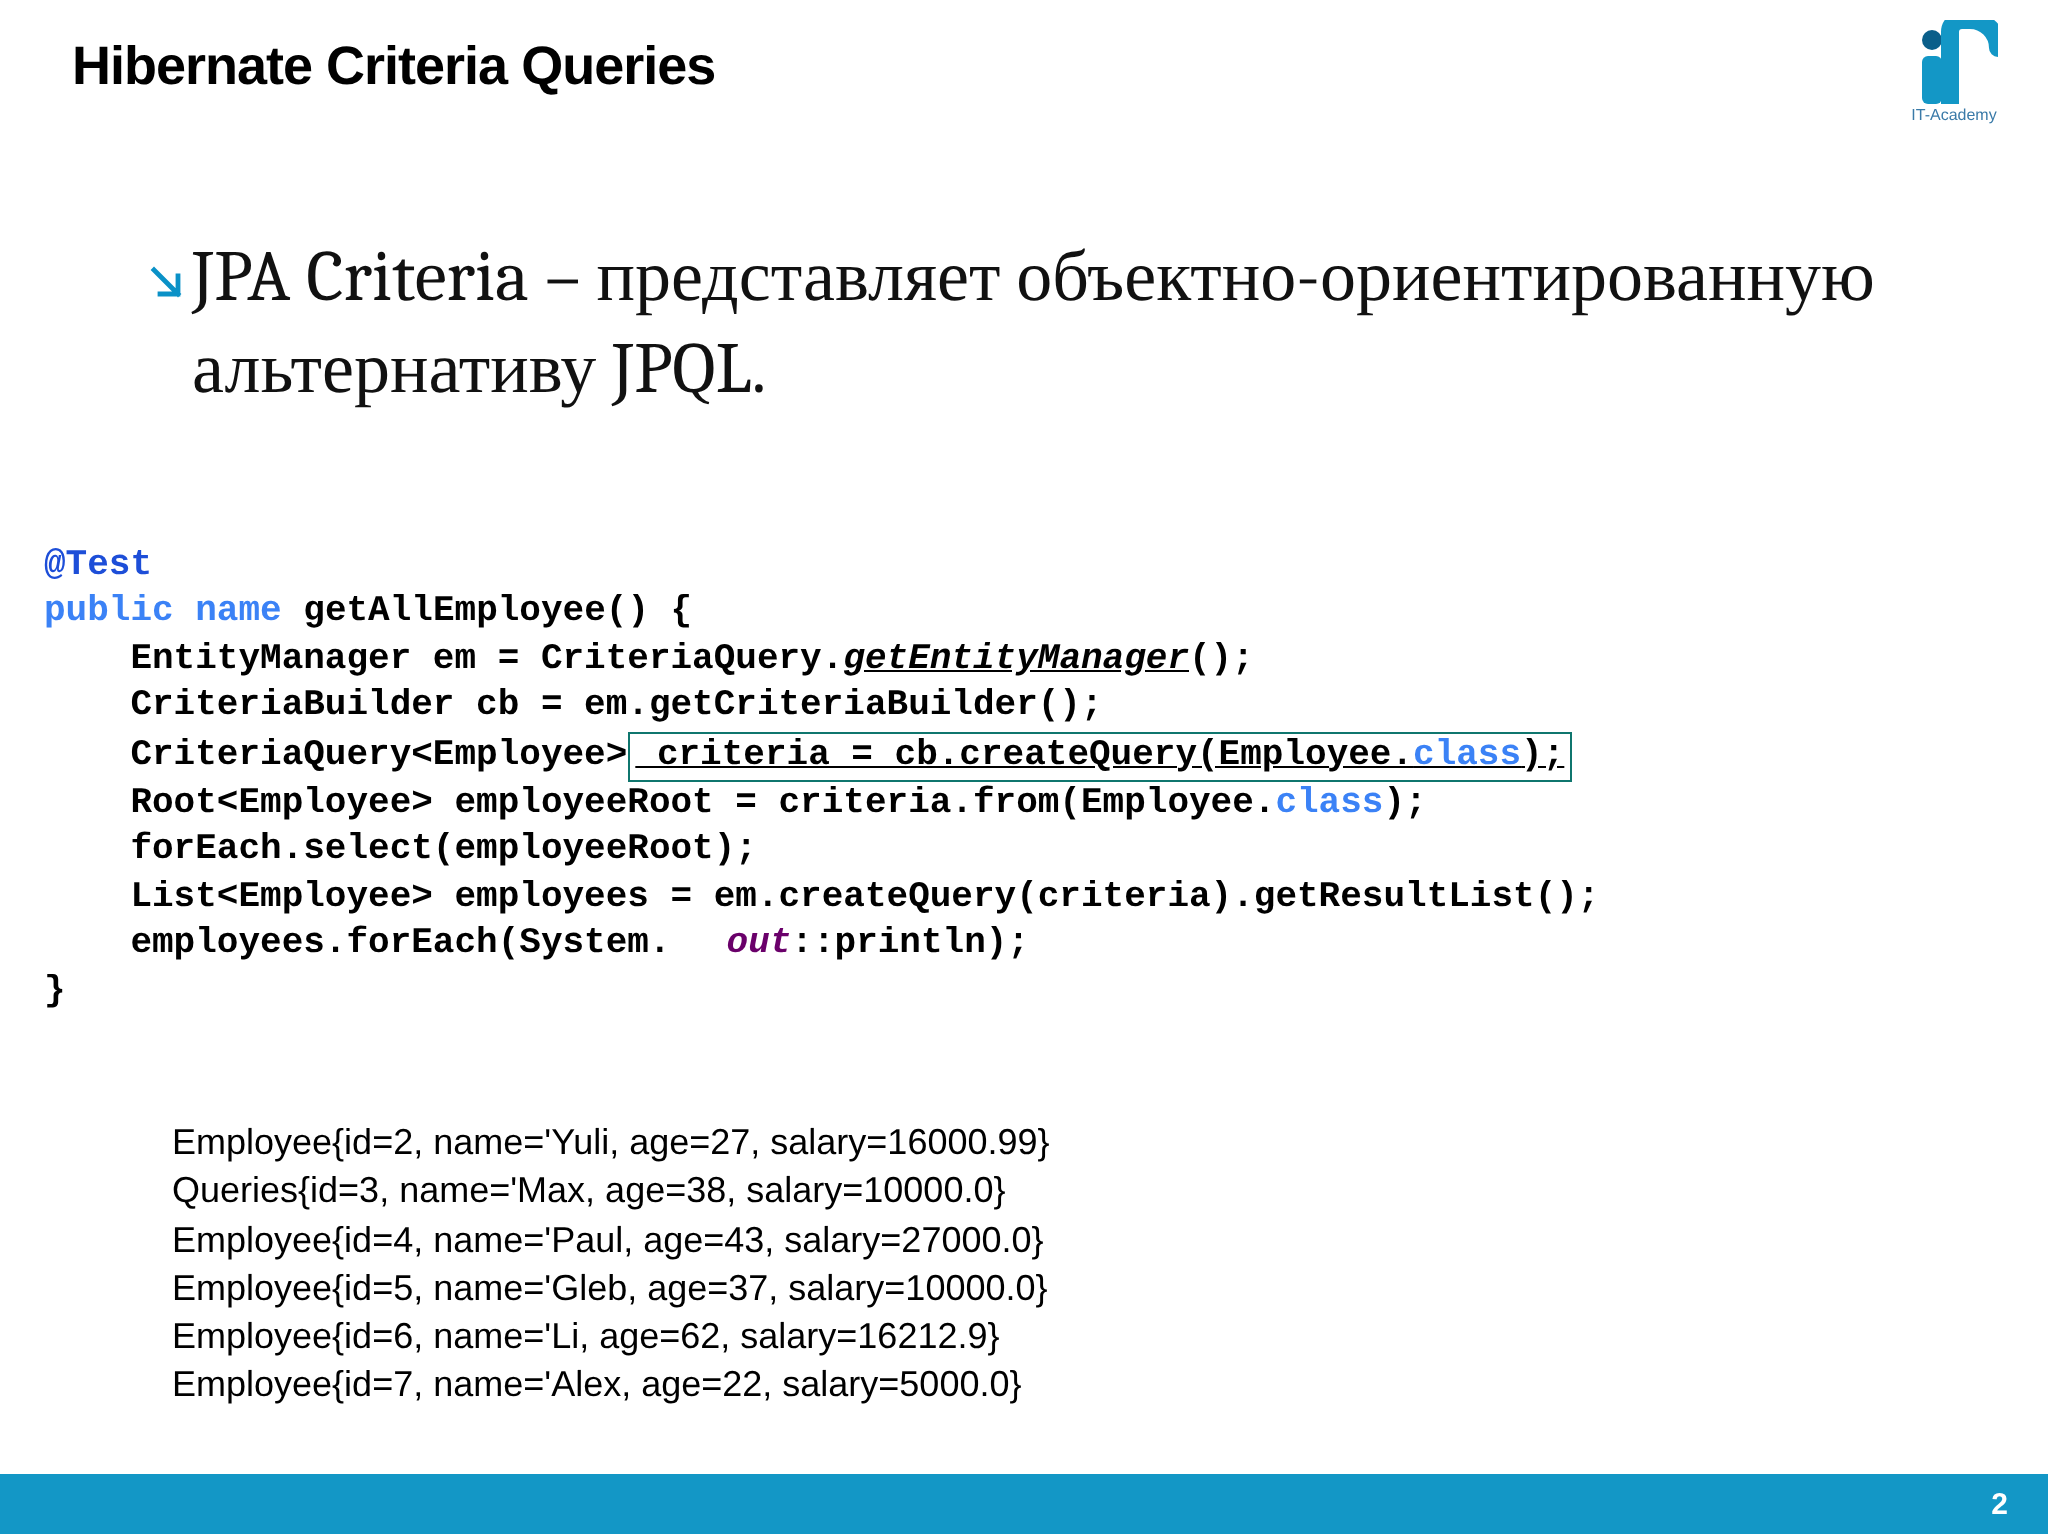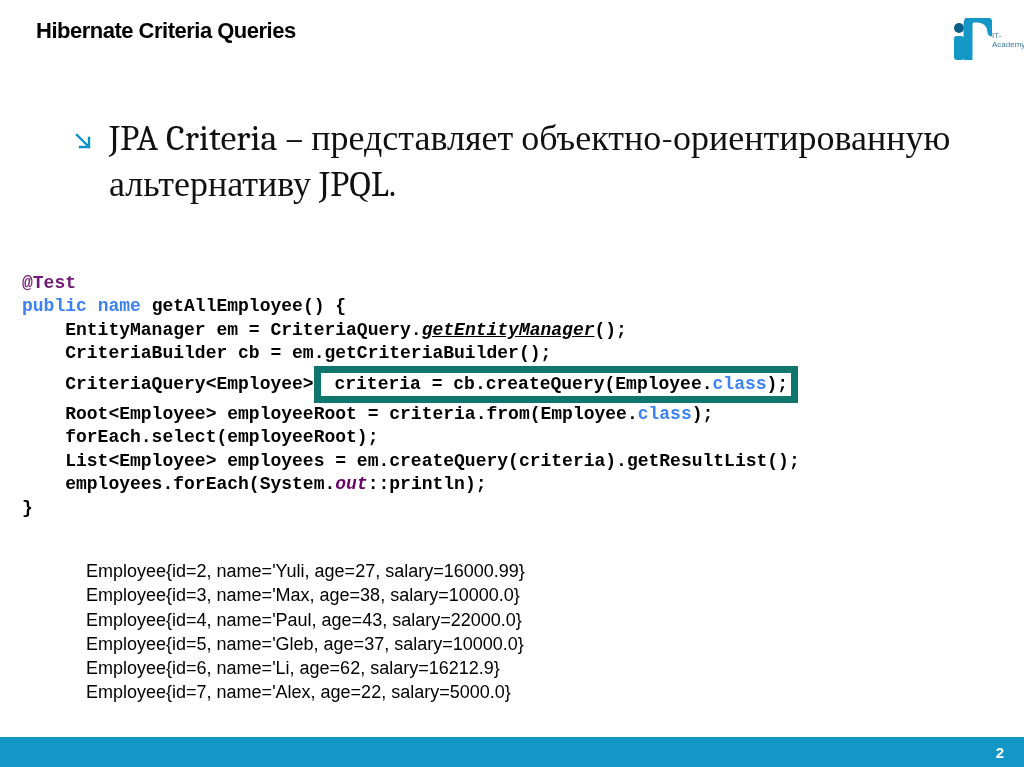--- a/index.html
+++ b/index.html
@@ -10,49 +10,49 @@
     font-family: "Cambria", "Georgia", serif;
     position: relative;
     overflow: hidden;
   }
   .slide-title {
     position: absolute;
     top: 18px;
     left: 36px;
     font-family: "Arial Black", "Impact", sans-serif;
     font-weight: 900;
-    font-size: 22px;
+    font-size: 27px;
     color: #000;
     letter-spacing: -0.5px;
   }
   .logo {
     position: absolute;
     top: 10px;
     right: 18px;
     width: 58px;
     height: 58px;
     display: flex;
-    flex-direction: row;
+    flex-direction: column;
     align-items: center;
   }
   .logo svg { display: block; }
   .logo-caption {
     font-family: Arial, sans-serif;
     font-size: 8px;
     color: #3a7aa8;
     margin-top: 1px;
   }
   .bullet-row {
     position: absolute;
     top: 116px;
     left: 74px;
     right: 60px;
     display: flex;
     align-items: flex-start;
-    gap: 17px;
+    gap: 4px;
   }
   .bullet-icon {
     flex: 0 0 auto;
     margin-top: 16px;
     color: #0a91c7;
   }
   .bullet-text {
     font-size: 36px;
     line-height: 1.28;
     color: #111;
@@ -62,28 +62,29 @@
     position: absolute;
     top: 272px;
     left: 22px;
     font-family: "Courier New", monospace;
     font-size: 18px;
     font-weight: bold;
     line-height: 1.3;
     white-space: pre;
     color: #000;
   }
-  .c-ann { color: #701a75; }
+  .c-ann { color: #1d4ed8; }
   .c-kw  { color: #3b82f6; }
   .c-it  { font-style: italic; text-decoration: underline; }
-  .c-stat{ color: #6a006a; font-style: italic; }
+  .c-stat{ color: #6a006a; font-style: italic; margin-left: 28px; }
   .c-box {
-    border: 7px solid #0f766e;
+    border: 1px solid #0f766e;
     padding: 0 3px;
     display: inline-block;
+    text-decoration: underline;
   }
   .output-block {
     position: absolute;
     top: 559px;
     left: 86px;
     font-family: Arial, sans-serif;
     font-size: 18px;
     line-height: 1.35;
     color: #000;
     white-space: pre;
@@ -136,21 +137,21 @@
 <span>    EntityManager em = CriteriaQuery.</span><span class="c-it">getEntityManager</span><span>();</span>
 <span>    CriteriaBuilder cb = em.getCriteriaBuilder();</span>
 <span>    CriteriaQuery&lt;Employee&gt;</span><span class="c-box"><span> criteria = cb.createQuery(Employee.</span><span class="c-kw">class</span><span>);</span></span>
 <span>    Root&lt;Employee&gt; employeeRoot = criteria.from(Employee.</span><span class="c-kw">class</span><span>);</span>
 <span>    forEach.select(employeeRoot);</span>
 <span>    List&lt;Employee&gt; employees = em.createQuery(criteria).getResultList();</span>
 <span>    employees.forEach(System.</span><span class="c-stat">out</span><span>::println);</span>
 <span>}</span></div>
 
 <div class="output-block"><span>Employee{id=2, name='Yuli, age=27, salary=16000.99}</span>
-<span>Employee{id=3, name='Max, age=38, salary=10000.0}</span>
-<span>Employee{id=4, name='Paul, age=43, salary=22000.0}</span>
+<span>Queries{id=3, name='Max, age=38, salary=10000.0}</span>
+<span>Employee{id=4, name='Paul, age=43, salary=27000.0}</span>
 <span>Employee{id=5, name='Gleb, age=37, salary=10000.0}</span>
 <span>Employee{id=6, name='Li, age=62, salary=16212.9}</span>
 <span>Employee{id=7, name='Alex, age=22, salary=5000.0}</span></div>
 
 <div class="footer-bar">
   <div class="page-num">2</div>
 </div>
 
 </body></html>

